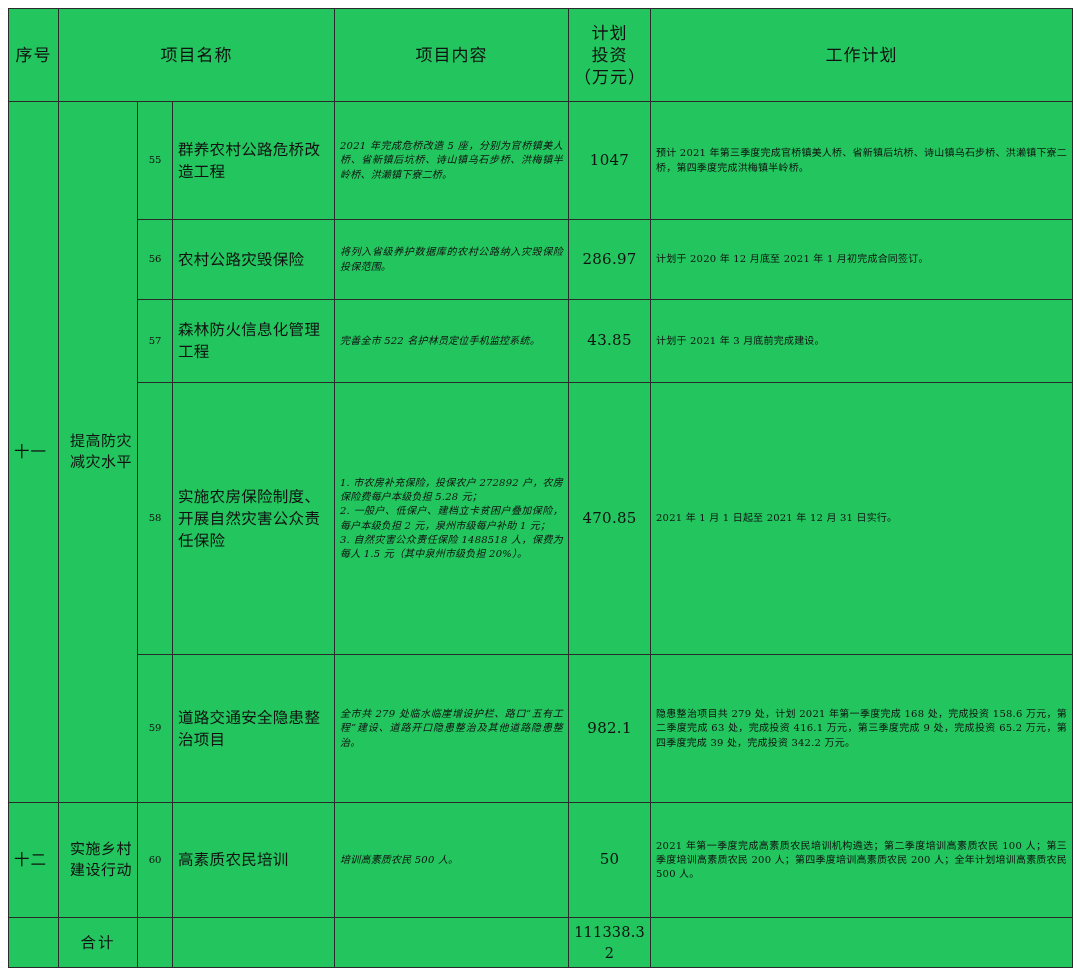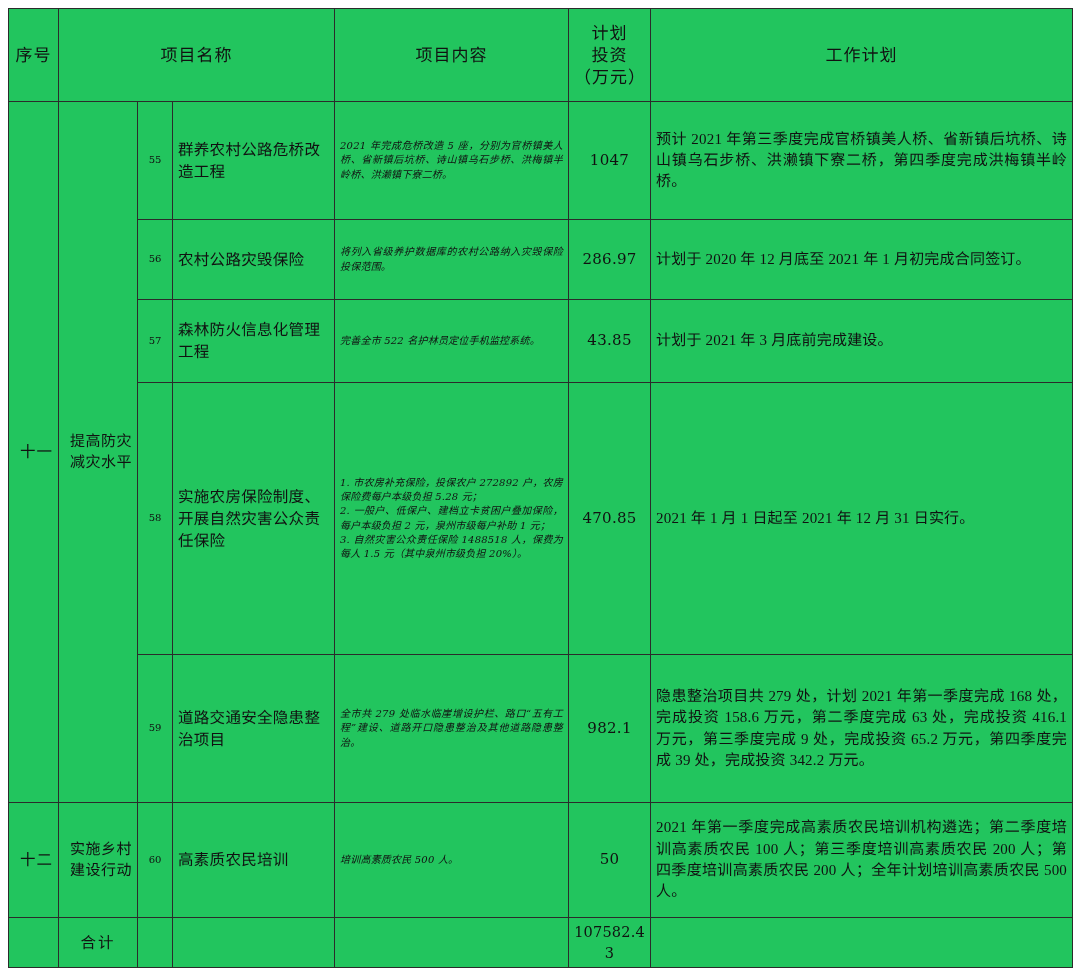--- a/index.html
+++ b/index.html
@@ -60,21 +60,21 @@
   col.c-seq      { width: 50px;  }
   col.c-catname  { width: 79px;  }
   col.c-no       { width: 35px;  }
   col.c-proj     { width: 162px; }
   col.c-content  { width: 234px; }
   col.c-invest   { width: 82px;  }
   col.c-work     { width: 422px; }
 
   
   .cat-no {
-    text-align: right;
+    text-align: left;
     font-size: 15.5px;
     font-weight: bold;
     letter-spacing: 1px;
     margin-left: 9px;
   }
   .cat-name {
     text-align: right;
     font-size: 15px;
     font-weight: bold;
     line-height: 1.45;
@@ -101,25 +101,24 @@
     font-style: italic;
   }
   .invest {
     text-align: center;
     font-size: 15px;
     letter-spacing: 0.3px;
   }
   .work-plan {
     text-align: justify;
     text-align-last: left;
-    font-size: 15px;
+    font-size: 10px;
     font-weight: bold;
     line-height: 1.55;
     letter-spacing: 0.2px;
-    font-family: Liberation Serif, serif;
   }
   .total-label {
     text-align: center;
     font-size: 15.5px;
     font-weight: bold;
     letter-spacing: 2px;
     font-family: Liberation Serif, serif;
   }
   .total-value {
     text-align: center;
@@ -222,19 +221,19 @@
         <td class="invest">50</td>
         <td class="work-plan">2021 年第一季度完成高素质农民培训机构遴选；第二季度培训高素质农民 100 人；第三季度培训高素质农民 200 人；第四季度培训高素质农民 200 人；全年计划培训高素质农民 500 人。</td>
       </tr>
 
       <tr class="rtotal">
         <td class="blank-cell"></td>
         <td class="total-label">合计</td>
         <td class="blank-cell"></td>
         <td class="blank-cell"></td>
         <td class="blank-cell"></td>
-        <td class="total-value">107582.43</td>
+        <td class="total-value">111338.32</td>
         <td class="blank-cell"></td>
       </tr>
 
     </tbody>
   </table>
 </div>
 
 </body></html>

